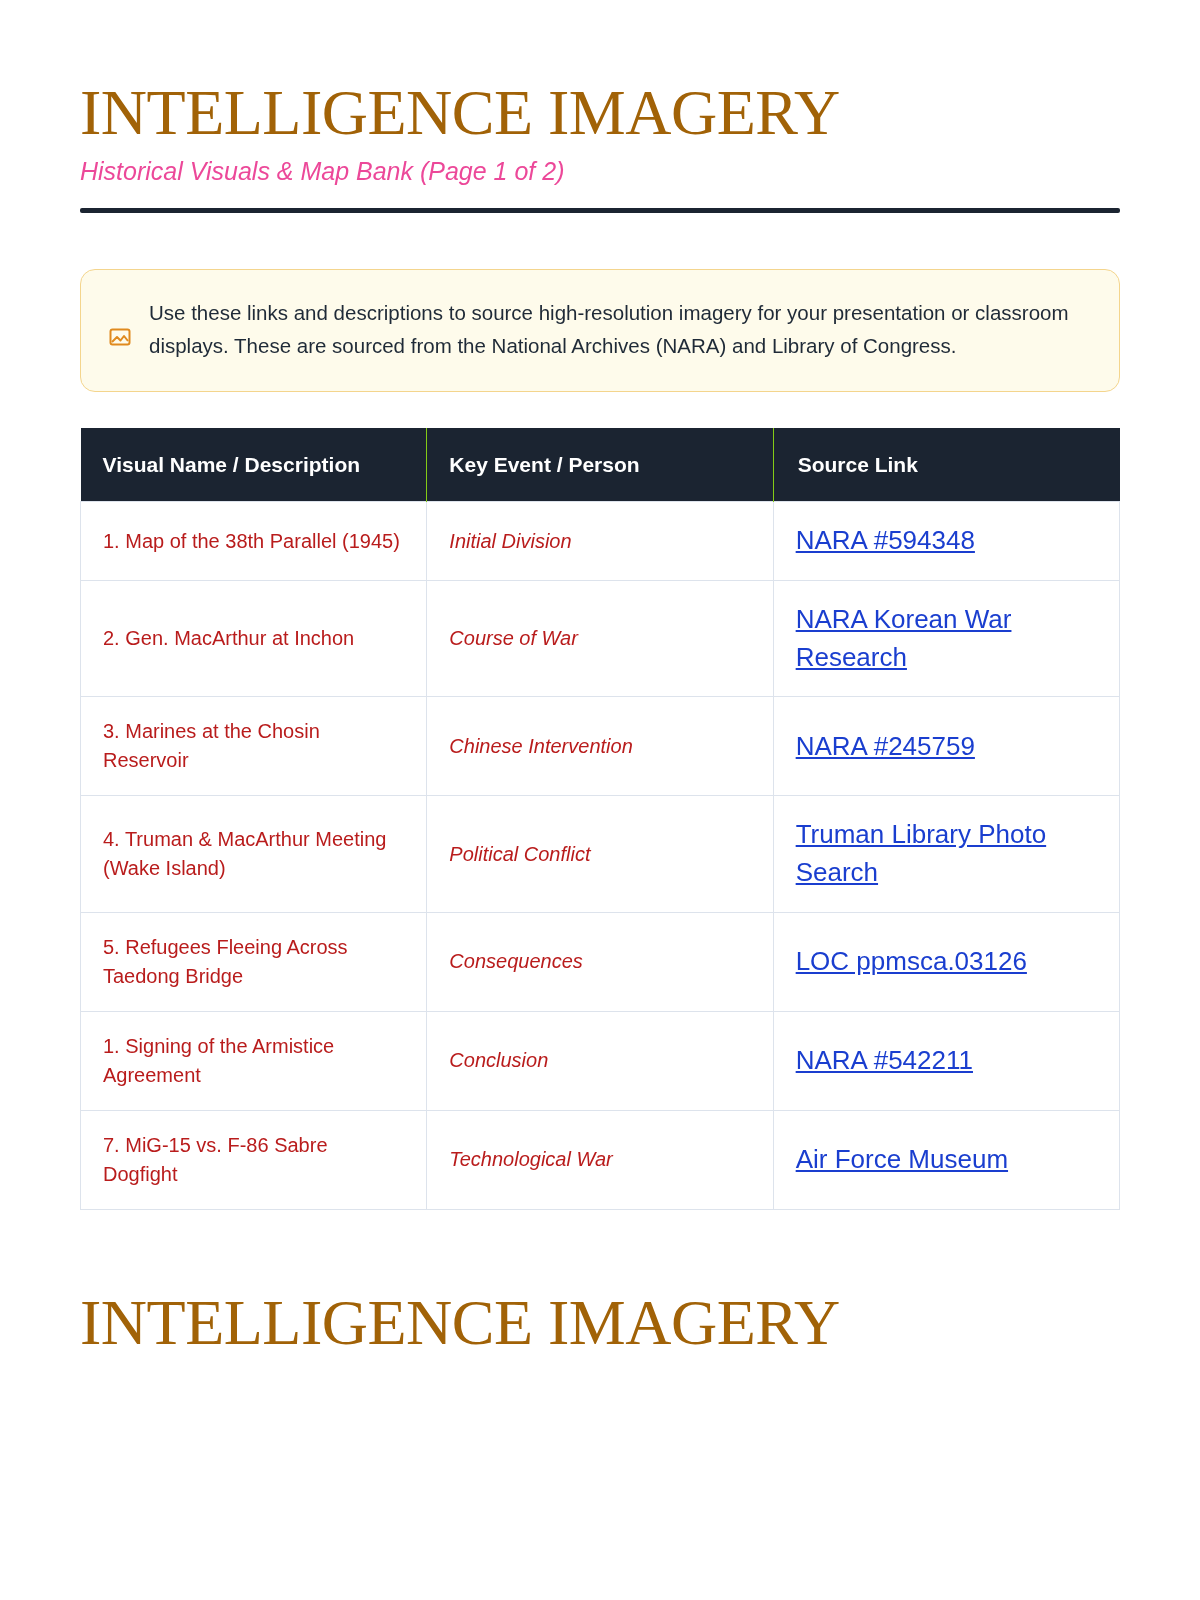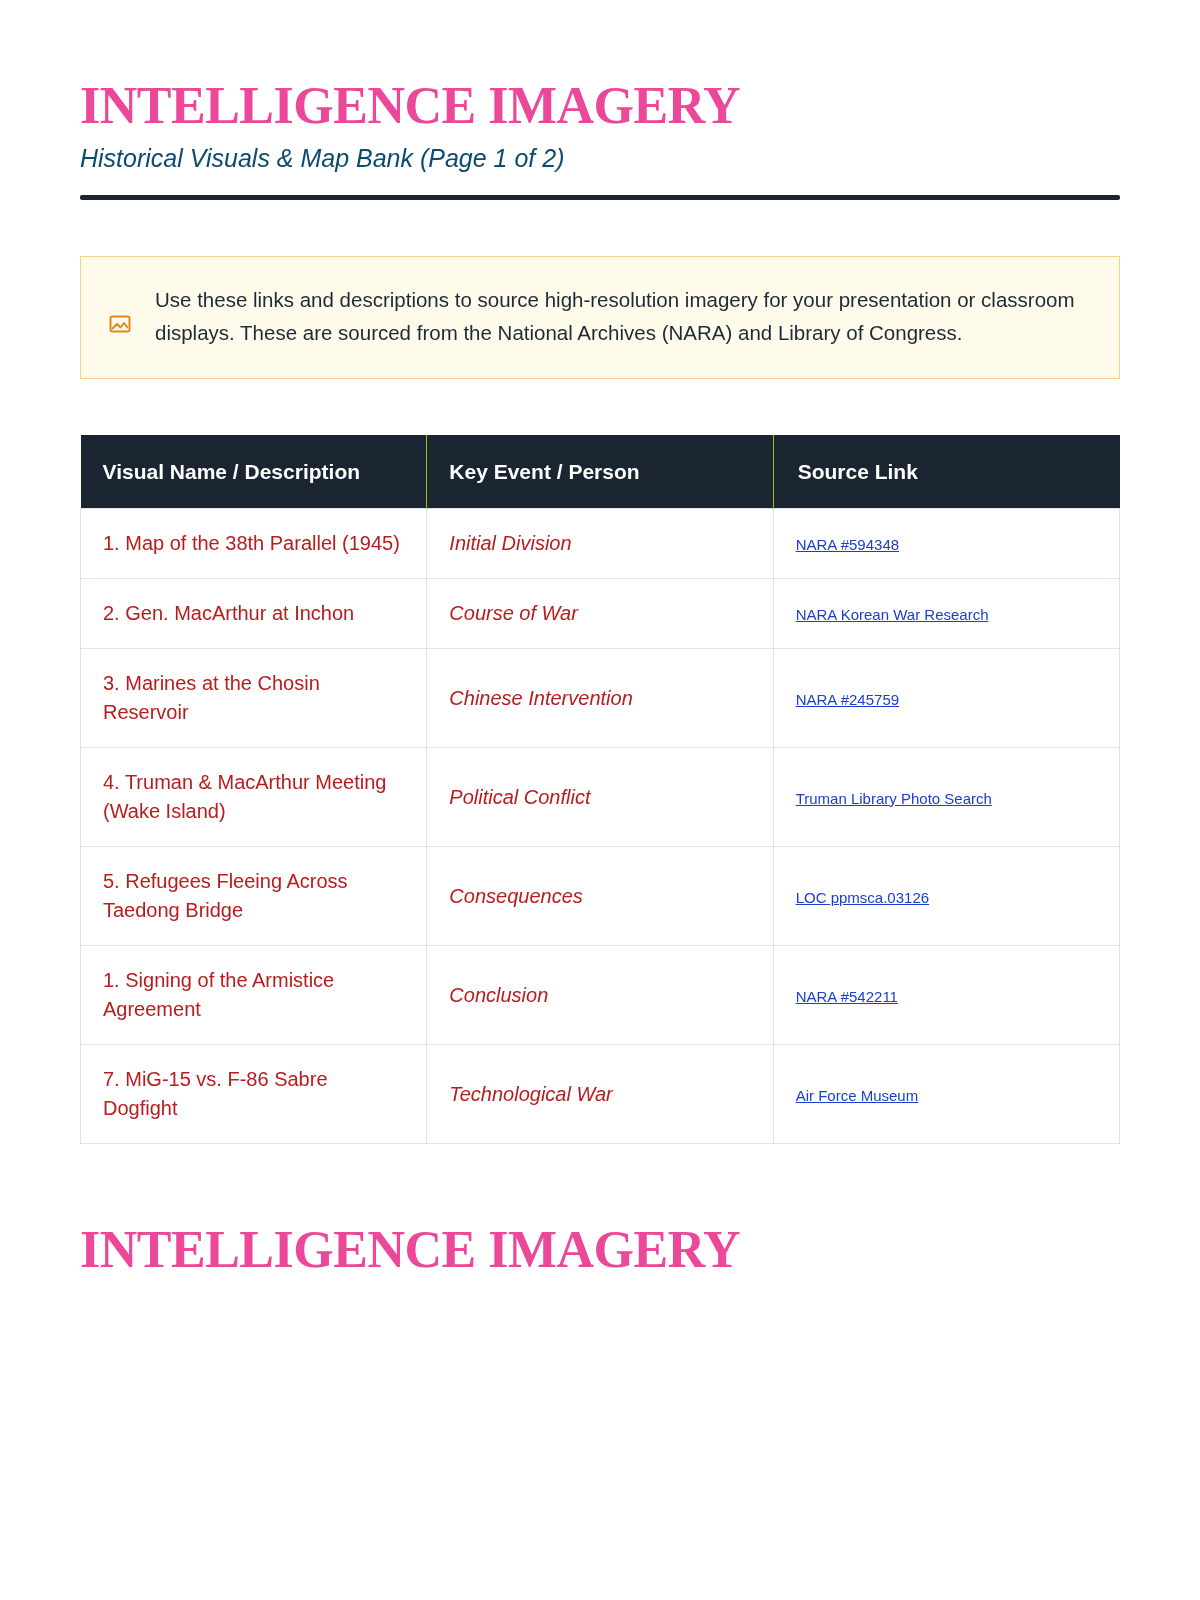--- a/index.html
+++ b/index.html
@@ -17,51 +17,51 @@
 
   .page {
     padding: 78px 80px 0 80px;
     box-sizing: border-box;
     width: 1200px;
   }
 
   
   .doc-title {
     font-family: "Liberation Serif", serif;
-    font-size: 52px;
-    font-weight: bold;
+    font-size: 64px;
+    font-weight: normal;
     letter-spacing: -0.5px;
-    color: #ec4899;
+    color: #a16207;
     margin: 0 0 10px 0;
     line-height: 1.08;
   }
   .doc-subtitle {
     font-size: 25px;
     font-style: italic;
-    color: #0c4a6e;
+    color: #ec4899;
     margin: 0 0 22px 0;
     font-weight: 400;
   }
   .title-rule {
     height: 5px;
     background: #1b2431;
     border-radius: 2px;
     margin-bottom: 56px;
   }
 
   
   .callout {
     display: flex;
     align-items: flex-start;
-    gap: 22px;
+    gap: 16px;
     background: #fefbeb;
     border: 1px solid #f4d58d;
-    border-radius: 0;
+    border-radius: 15px;
     padding: 26px 30px 28px 26px;
-    margin-bottom: 56px;
+    margin-bottom: 36px;
   }
   .callout-icon {
     flex: 0 0 auto;
     width: 26px;
     height: 26px;
     margin-top: 28px;
     display: flex;
     align-items: center;
     justify-content: center;
   }
@@ -103,21 +103,21 @@
     color: #b91c1c;
   }
   td.col-event {
     width: 254px;
     font-style: italic;
     color: #b91c1c;
   }
   td.col-link a {
     color: #1a3ecf;
     text-decoration: underline;
-    font-size: 15px;
+    font-size: 26px;
   }
 
   
   .next-page {
     margin-top: 78px;
   }
   .next-page .doc-title {
     margin-bottom: 0;
   }
 </style>

